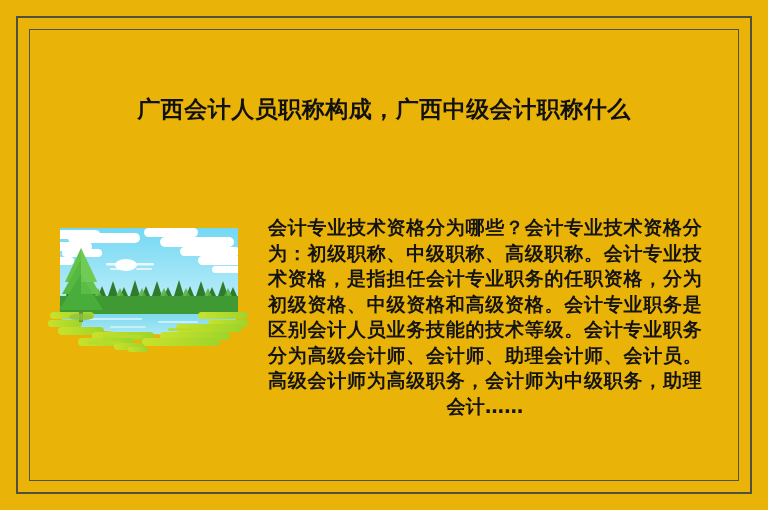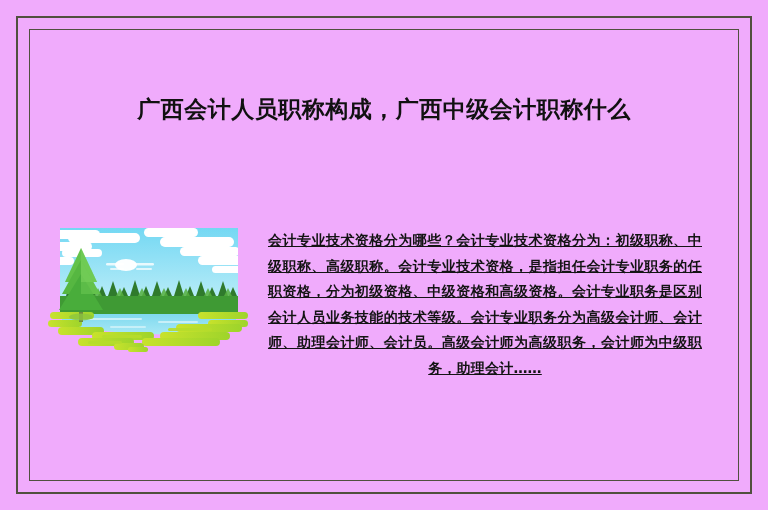--- a/index.html
+++ b/index.html
@@ -12,21 +12,21 @@
     height: 510px;
     background: #fdfaf4;
     font-family: "DejaVu Sans", "Liberation Sans", sans-serif;
     overflow: hidden;
   }
 
   .page {
     position: relative;
     width: 768px;
     height: 510px;
-    background: #f0abfc;
+    background: #eab308;
     box-sizing: border-box;
   }
 
   
   .frame-outer {
     position: absolute;
     left: 16px;
     top: 16px;
     width: 736px;
     height: 478px;
@@ -67,30 +67,29 @@
     top: 224px;
     width: 200px;
     height: 128px;
   }
   .illustration svg { display: block; }
 
   
   .article-text {
     position: absolute;
     left: 268px;
-    top: 214px;
+    top: 196px;
     width: 434px;
-    font-size: 14px;
+    font-size: 19px;
     font-weight: bold;
     line-height: 25.5px;
     color: #141414;
     text-align: justify;
     text-align-last: center;
     letter-spacing: 0.2px;
-    text-decoration: underline;
   }
 </style>
 </head>
 <body>
 
 <div class="page">
 
   <div class="frame-outer"></div>
   <div class="frame-inner"></div>
 

